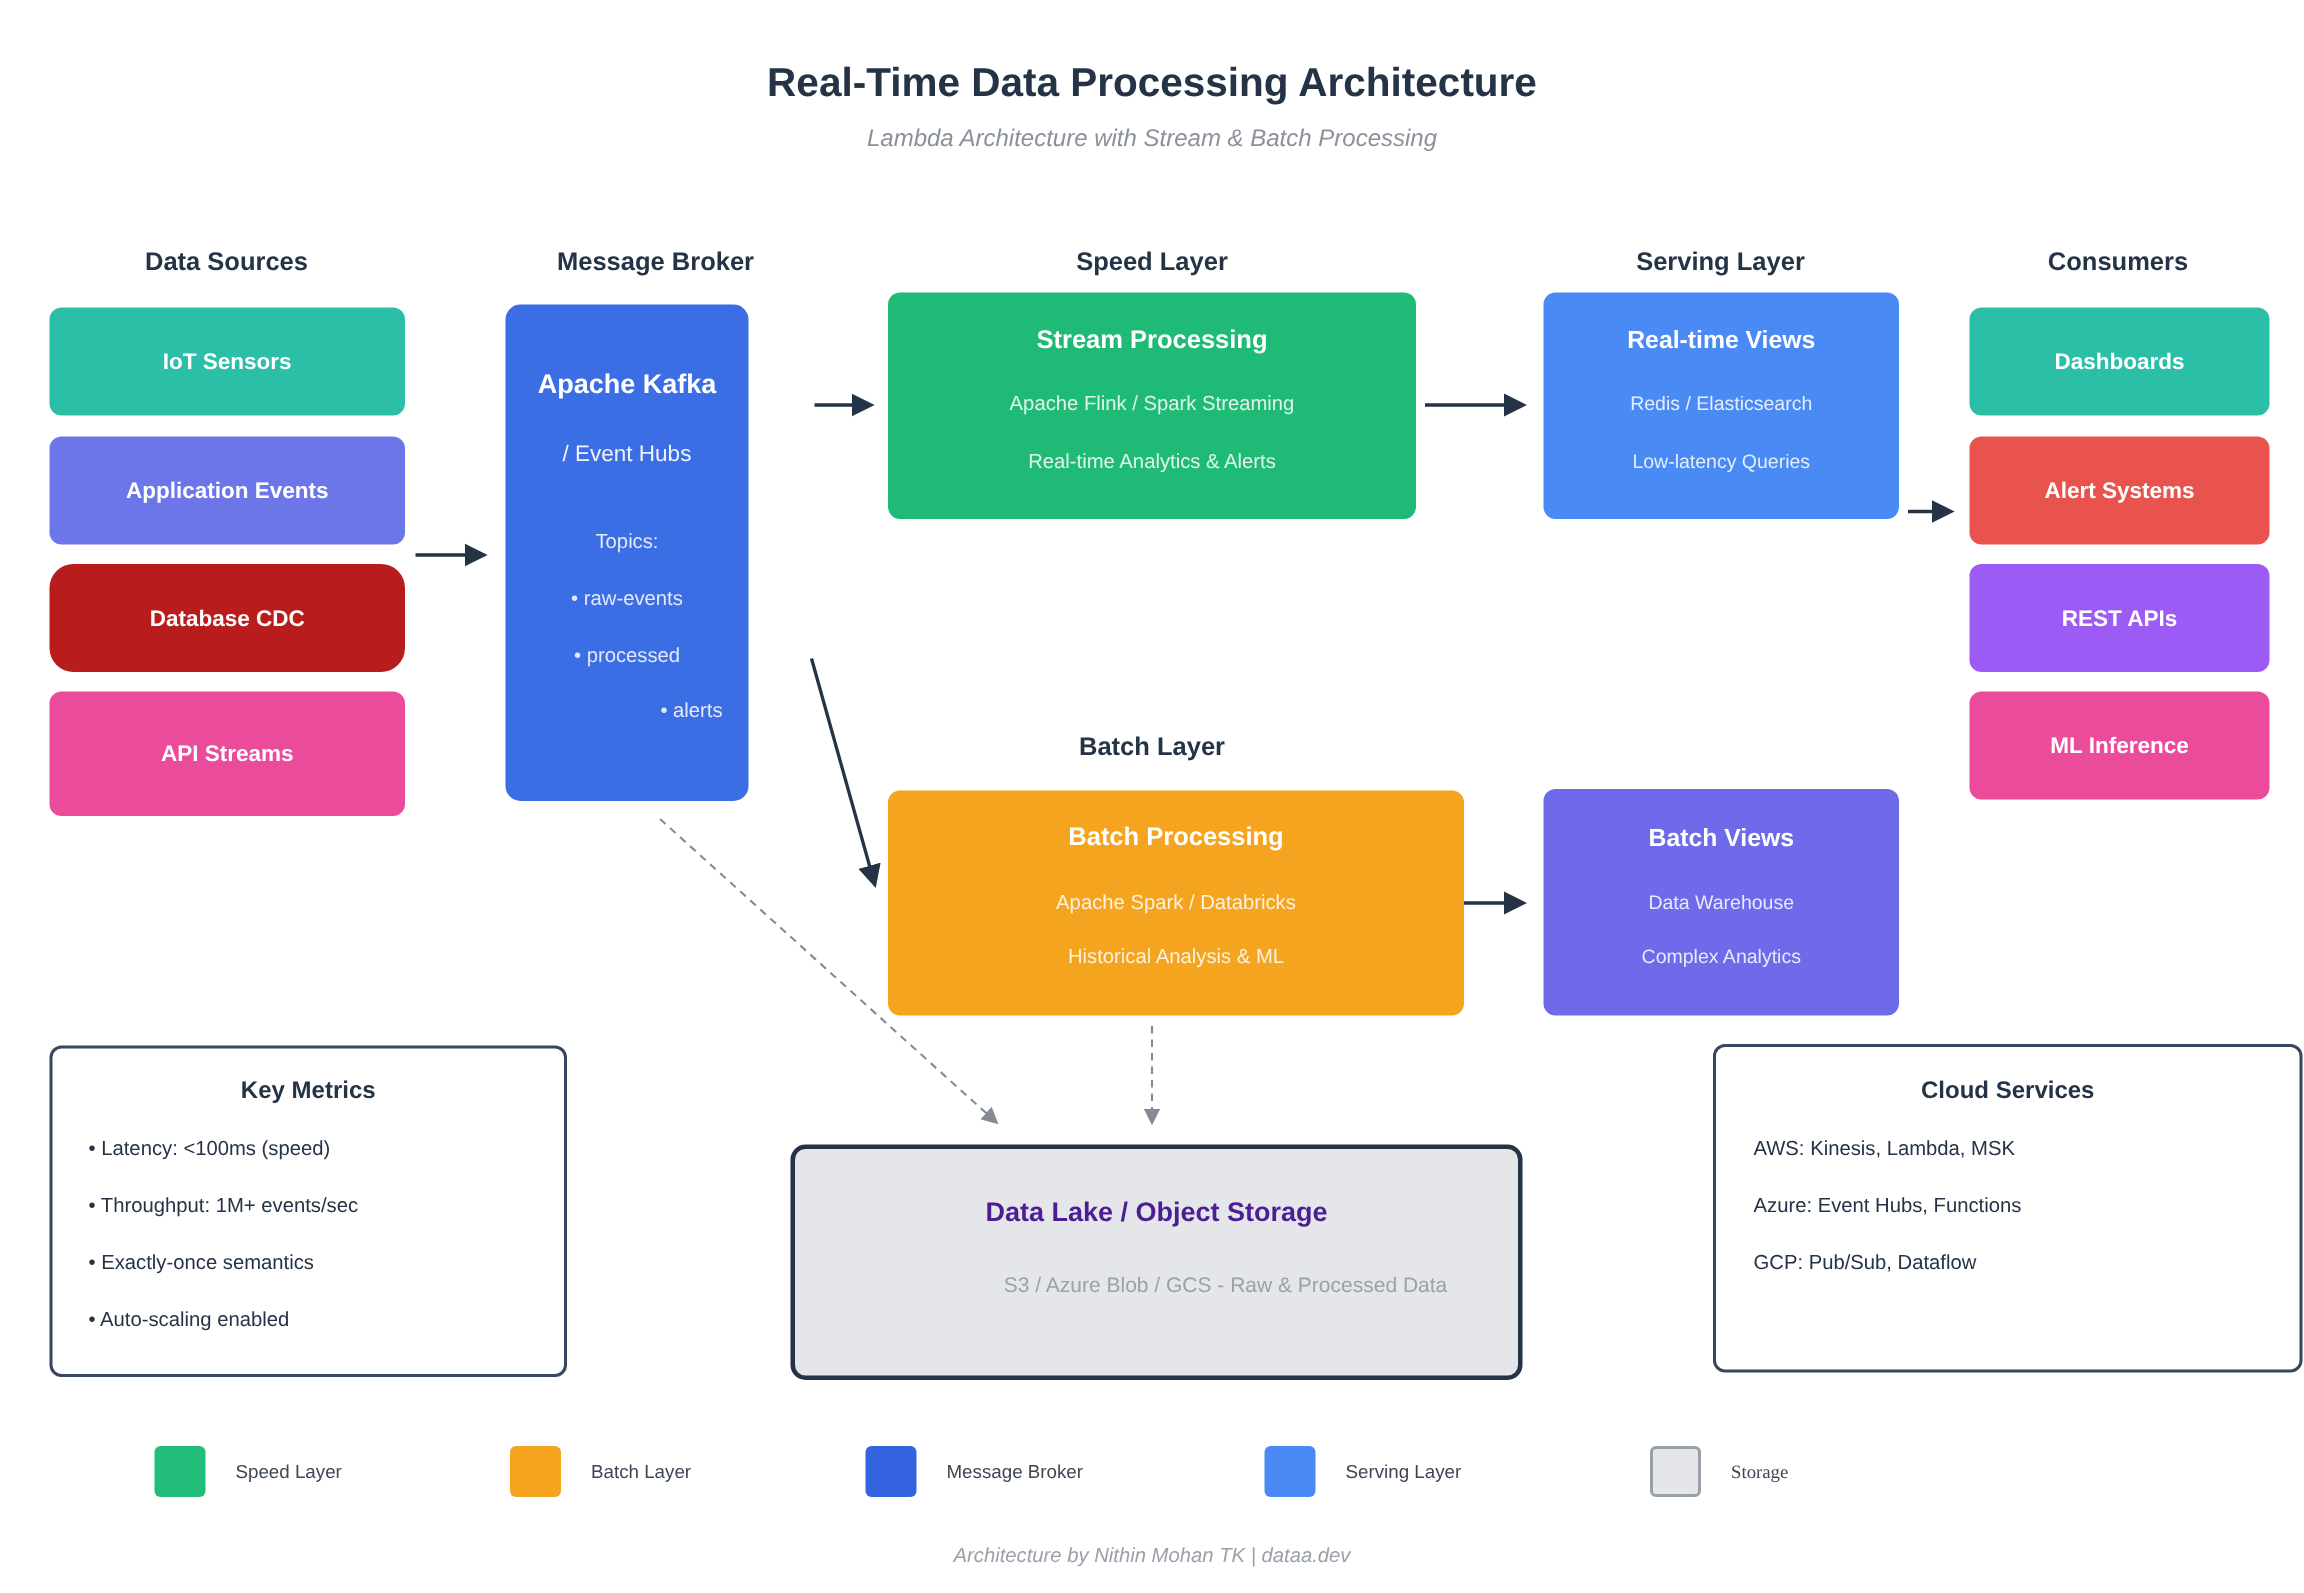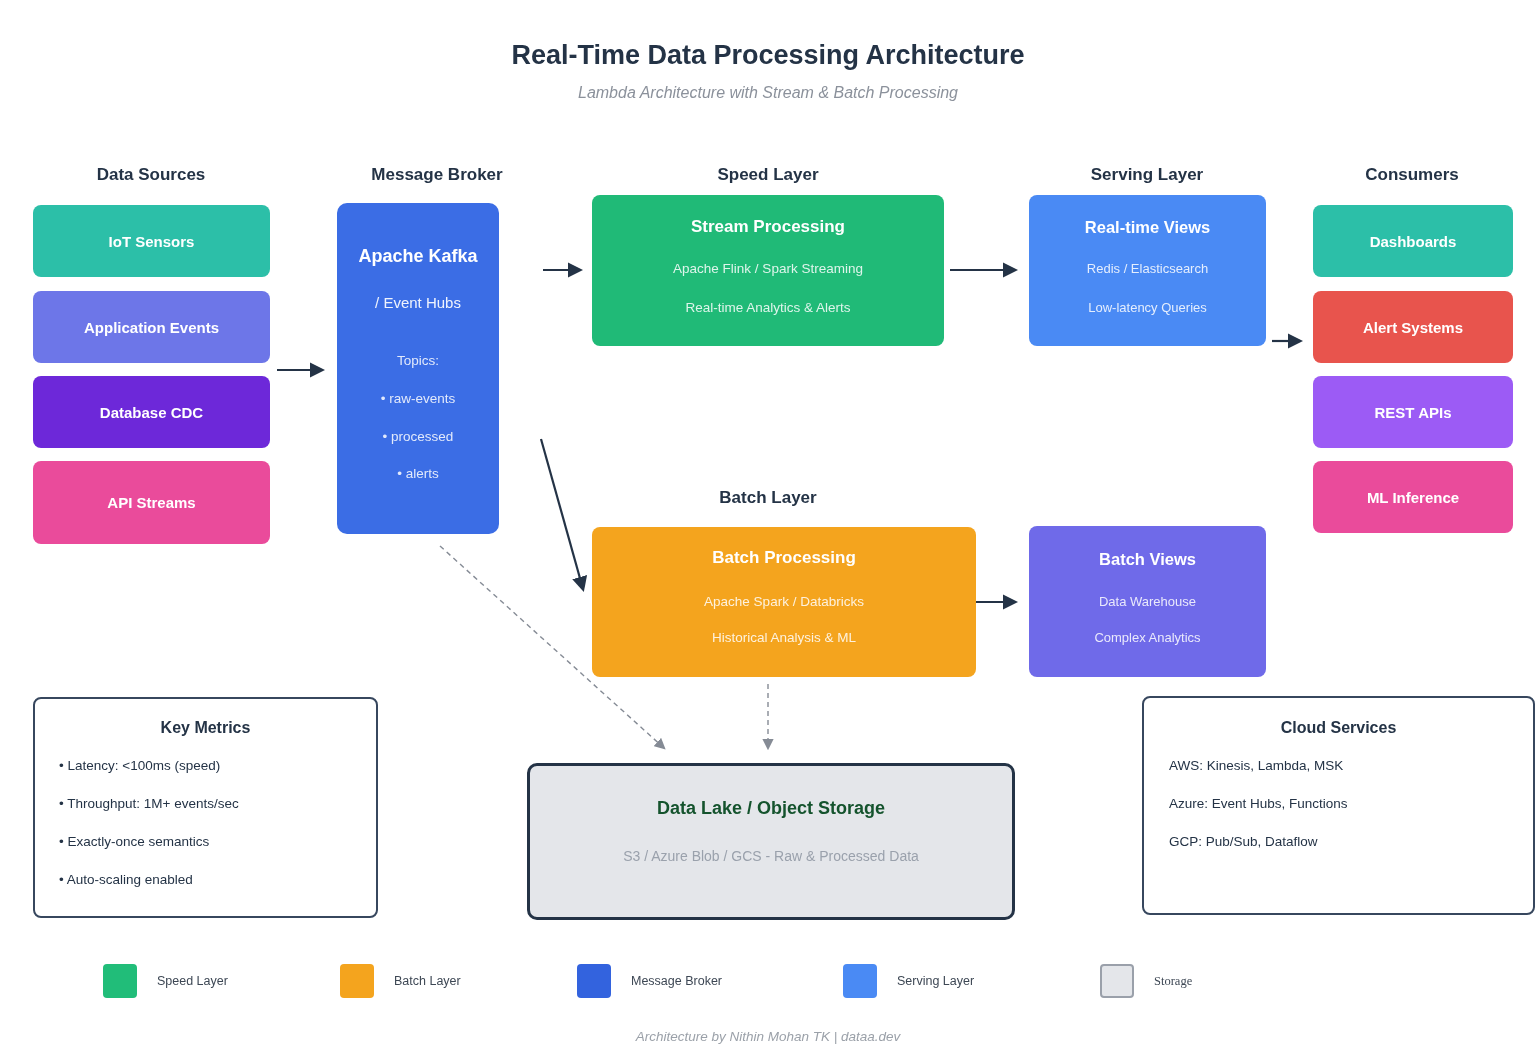--- a/index.html
+++ b/index.html
@@ -12,21 +12,21 @@
   .node{position:absolute;border-radius:8px;color:#ffffff;}
   .node.simple{display:flex;align-items:center;justify-content:center;font-weight:700;font-size:15px;}
   .node .line{position:absolute;left:0;width:100%;text-align:center;}
   .node .t-title{font-size:17px;font-weight:700;line-height:22px;}
   .node .t-sub{font-size:15px;line-height:18px;color:rgba(255,255,255,0.92);}
   .node .t-small{font-size:13.5px;line-height:17px;color:rgba(255,255,255,0.85);}
   .panel{position:absolute;background:#ffffff;border:2px solid #37475e;border-radius:8px;color:#243346;}
   .panel .p-title{position:absolute;left:0;width:100%;text-align:center;font-size:16px;font-weight:700;line-height:20px;}
   .panel .p-item{position:absolute;font-size:13.5px;line-height:18px;white-space:nowrap;}
   .datalake{position:absolute;background:#e4e6ea;border:3px solid #243346;border-radius:10px;}
-  .datalake .dl-title{position:absolute;left:0;width:100%;text-align:center;font-size:18px;font-weight:700;color:#14532d;line-height:24px;}
+  .datalake .dl-title{position:absolute;left:0;width:100%;text-align:center;font-size:18px;font-weight:700;color:#4c1d95;line-height:24px;}
   .datalake .dl-sub{position:absolute;left:0;width:100%;text-align:center;font-size:14px;color:#9aa1ac;line-height:18px;}
   .legend-item{position:absolute;top:964px;display:flex;align-items:center;}
   .swatch{width:34px;height:34px;border-radius:4px;}
   .swatch.bordered{border:2px solid #9aa0aa;box-sizing:border-box;}
   .legend-label{margin-left:20px;font-size:12.5px;color:#3d4754;white-space:nowrap;}
   .footer{position:absolute;left:768px;top:1029px;transform:translateX(-50%);font-size:13.5px;font-style:italic;color:#9ba1a9;white-space:nowrap;}
 </style>
 </head>
 <body>
 
@@ -60,34 +60,34 @@
   <div class="col-header" style="left:1147px;top:165px;">Serving Layer</div>
   <div class="col-header" style="left:1412px;top:165px;">Consumers</div>
   <div class="col-header" style="left:768px;top:488px;">Batch Layer</div>
 
   <div class="node simple" style="left: 33px; top: 205px; width: 237px; height: 72px; background-color: rgb(44, 191, 168);">
     <span>IoT Sensors</span>
   </div>
   <div class="node simple" style="left: 33px; top: 291px; width: 237px; height: 72px; background-color: rgb(109, 118, 232);">
     <span>Application Events</span>
   </div>
-  <div class="node simple" style="left: 33px; top: 376px; width: 237px; height: 72px; background-color: #6d28d9;">
+  <div class="node simple" style="left: 33px; top: 376px; width: 237px; height: 72px; background-color: #b91c1c; border-radius: 16px;">
     <span>Database CDC</span>
   </div>
   <div class="node simple" style="left: 33px; top: 461px; width: 237px; height: 83px; background-color: rgb(234, 75, 155);">
     <span>API Streams</span>
   </div>
 
   <div class="node" style="left: 337px; top: 203px; width: 162px; height: 331px; border-radius: 10px; background-color: rgb(59, 109, 229);">
     <div class="line t-title" style="top:42px;font-size:18px;">Apache Kafka</div>
     <div class="line t-sub" style="top:91px;">/ Event Hubs</div>
     <div class="line t-small" style="top:149px;">Topics:</div>
     <div class="line t-small" style="top:187px;">• raw-events</div>
     <div class="line t-small" style="top:225px;">• processed</div>
-    <div class="line t-small" style="top:262px;">• alerts</div>
+    <div class="line t-small" style="top:262px;padding-left:43px;">• alerts</div>
   </div>
 
   <div class="node" style="left: 592px; top: 195px; width: 352px; height: 151px; background-color: rgb(32, 186, 119);">
     <div class="line t-title" style="top:21px;">Stream Processing</div>
     <div class="line t-small" style="top:65px;">Apache Flink / Spark Streaming</div>
     <div class="line t-small" style="top:104px;">Real-time Analytics &amp; Alerts</div>
   </div>
 
   <div class="node" style="left: 1029px; top: 195px; width: 237px; height: 151px; background-color: rgb(74, 138, 244);">
     <div class="line t-title" style="top:21px;font-size:16.5px;">Real-time Views</div>
@@ -123,21 +123,21 @@
   <div class="panel" style="left:33px;top:697px;width:341px;height:217px;">
     <div class="p-title" style="top:19px;">Key Metrics</div>
     <div class="p-item" style="left:24px;top:58px;">• Latency: &lt;100ms (speed)</div>
     <div class="p-item" style="left:24px;top:96px;">• Throughput: 1M+ events/sec</div>
     <div class="p-item" style="left:24px;top:134px;">• Exactly-once semantics</div>
     <div class="p-item" style="left:24px;top:172px;">• Auto-scaling enabled</div>
   </div>
 
   <div class="datalake" style="left:527px;top:763px;width:482px;height:151px;">
     <div class="dl-title" style="top:30px;">Data Lake / Object Storage</div>
-    <div class="dl-sub" style="top:81px;">S3 / Azure Blob / GCS - Raw &amp; Processed Data</div>
+    <div class="dl-sub" style="top:81px;margin-left:46px;">S3 / Azure Blob / GCS - Raw &amp; Processed Data</div>
   </div>
 
   <div class="panel" style="left:1142px;top:696px;width:361px;height:215px;padding-left:28px;">
     <div class="p-title" style="top:20px;">Cloud Services</div>
     <div class="p-item" style="left:25px;top:59px;">AWS: Kinesis, Lambda, MSK</div>
     <div class="p-item" style="left:25px;top:97px;">Azure: Event Hubs, Functions</div>
     <div class="p-item" style="left:25px;top:135px;">GCP: Pub/Sub, Dataflow</div>
   </div>
 
   <div class="legend-item" style="left:103px;">

